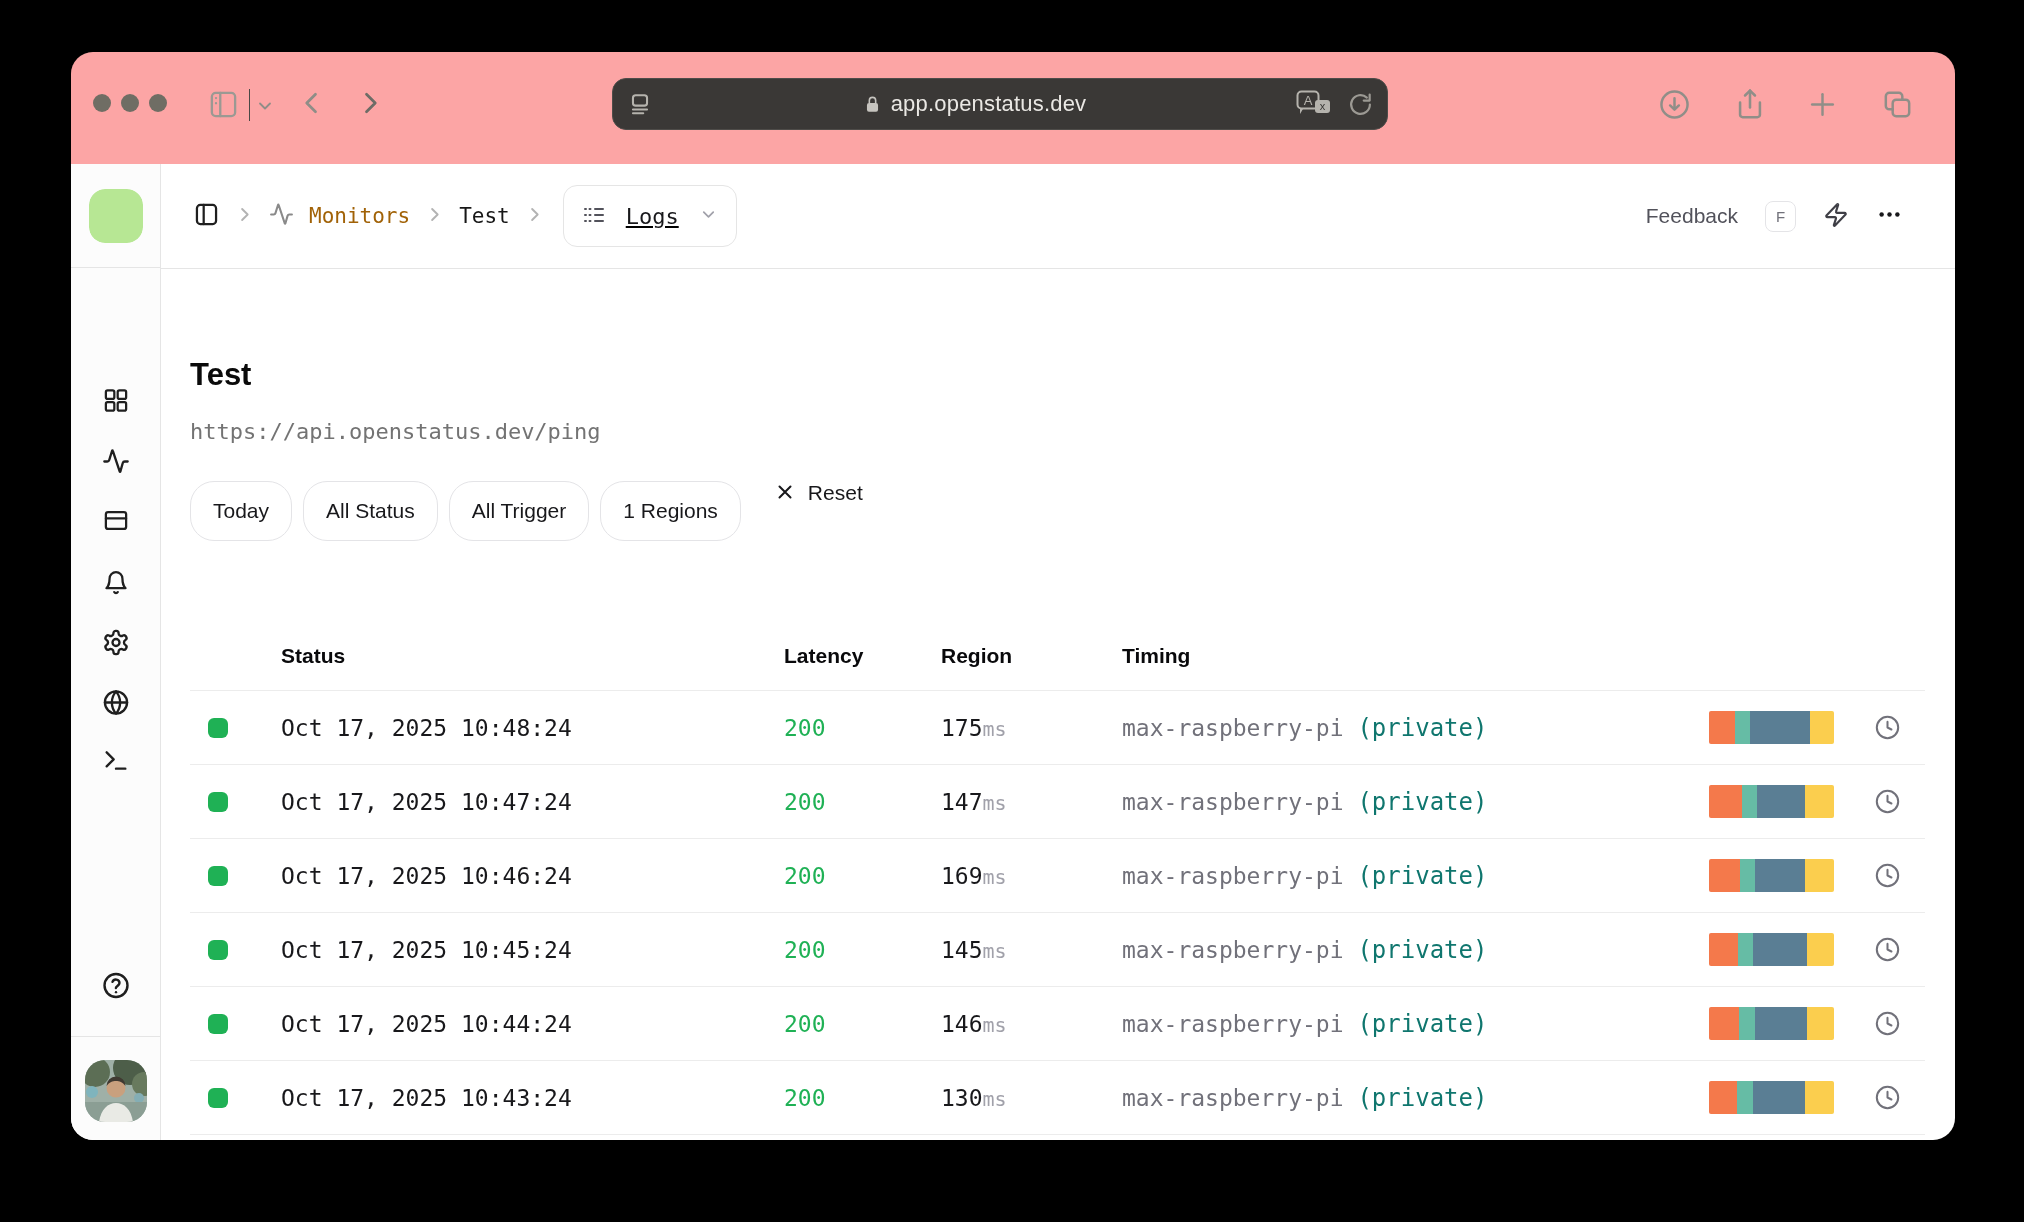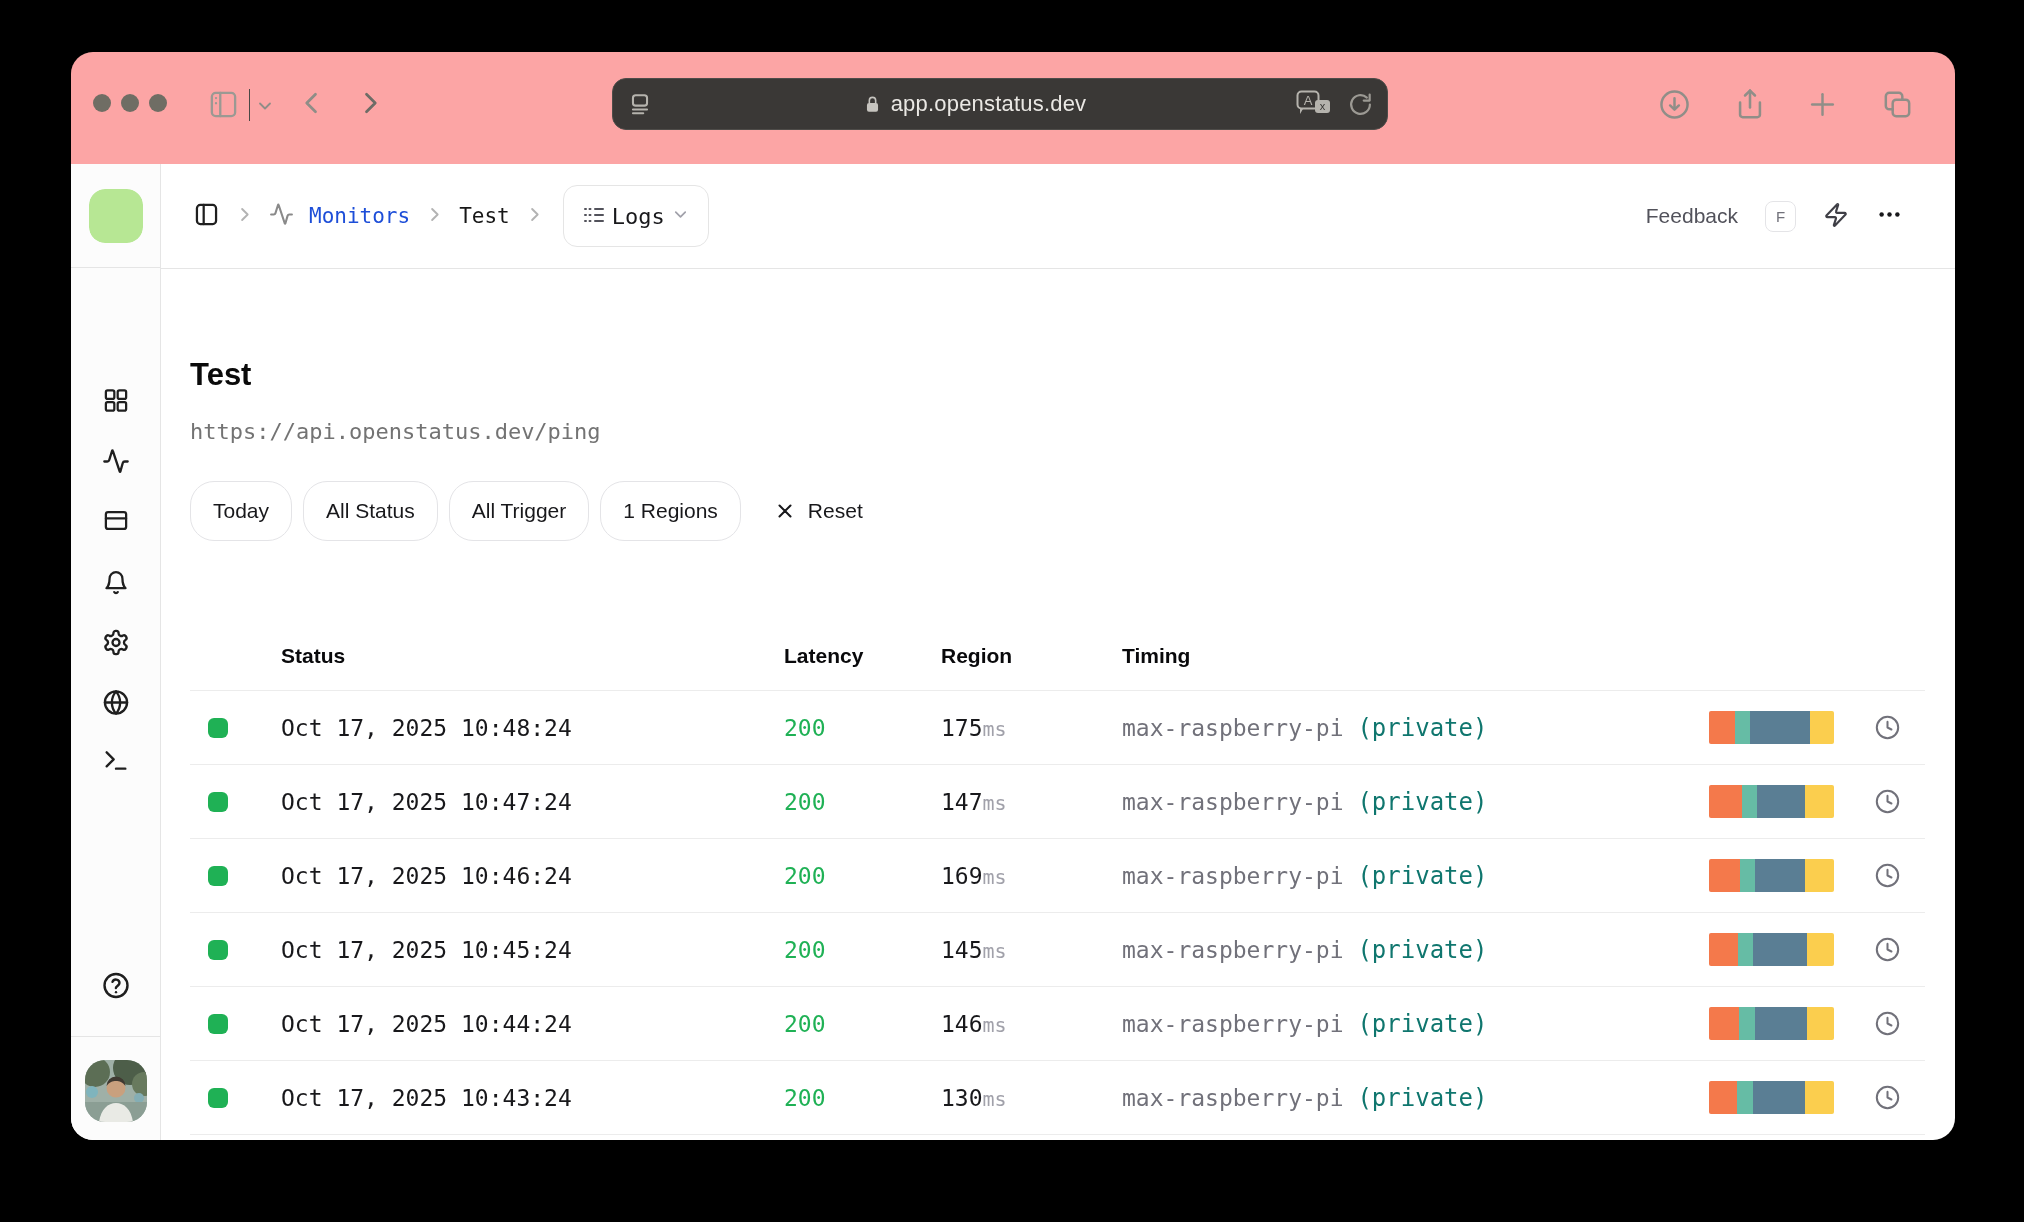--- a/index.html
+++ b/index.html
@@ -47,48 +47,48 @@
 
   
   .main { flex:1; min-width:0; }
   .app-header {
     height:105px; border-bottom:1px solid #e5e5e5;
     display:flex; align-items:center; padding:0 52px 0 32px;
   }
   .crumbs { display:flex; align-items:center; gap:15px; }
   .crumb-sep { color:#b3b3b3; }
   .crumb-txt { font-family:"DejaVu Sans Mono", monospace; font-size:21px; }
-  .crumb-muted { color:#1d4ed8; }
+  .crumb-muted { color:#a16207; }
   .crumb-dark { color:#171717; }
   .pulse-ic { color:#8a8a8a; }
   .panel-ic { color:#1f1f1f; background:none; border:none; }
   .logs-btn {
-    display:flex; align-items:center; gap:6px; height:62px; padding:0 18px;
-    background:#fff; border:1px solid #e5e5e5; border-radius:14px; margin-left:4px;
+    display:flex; align-items:center; gap:20px; height:62px; padding:0 18px;
+    background:#fff; border:1px solid #e5e5e5; border-radius:14px; margin-left:4px;text-decoration:underline;
   }
   .logs-btn .logs-ic { color:#52525b; }
   .logs-btn .logs-label { font-family:"DejaVu Sans Mono", monospace; font-size:22px; color:#18181b; }
   .logs-btn .chev { color:#a1a1aa; }
   .header-right { margin-left:auto; display:flex; gap:27px; }
   .feedback { background:none; border:none; font-size:21px; color:#52525b; }
   .kbd-badge { width:31px; height:31px; border:1px solid #e4e4e7; border-radius:8px; display:flex; align-items:center; justify-content:center; font-size:15px; color:#71717a; }
   .zap-btn, .dots-btn { background:none; border:none; }
   .zap-btn { color:#3f3f46; }
   .dots-btn { color:#18181b; }
 
   
   .main-inner { padding:0 30px 0 29px; }
   .page-title { margin-top:90px; font-size:31px; line-height:32px; font-weight:700; color:#0a0a0a; }
   .endpoint { margin-top:28px; font-size:22px; line-height:26px; color:#737373; }
   .filters { margin-top:36px; display:flex; align-items:center; gap:11px; }
   .filter-btn {
     height:60px; padding:0 22px; background:#fff; border:1px solid #e4e4e7; border-radius:24px;
     font-family:"Liberation Sans", sans-serif; font-size:21px; font-weight:500; color:#18181b;
   }
-  .reset-btn { display:flex; align-items:center; gap:12px; margin-left:8px; height:60px; padding:0 14px; background:none; border:none; font-size:21px; font-weight:500; color:#18181b; }
+  .reset-btn { display:flex; gap:12px; margin-left:8px; height:60px; padding:0 14px; background:none; border:none; font-size:21px; font-weight:500; color:#18181b; }
   .reset-btn svg { color:#18181b; }
 
   
   .log-table { margin-top:80px; width:1735px; }
   .t-row { display:grid; grid-template-columns:91px 503px 157px 181px 587px 141px 75px; align-items:center; }
   .t-head { height:70px; border-bottom:1px solid #ececec; }
   .t-head .h-cell { font-size:21px; font-weight:600; color:#09090b; }
   .t-body-row { height:74px; border-bottom:1px solid #ececec; }
   .dot-cell { padding-left:18px; }
   .status-dot { width:20px; height:20px; border-radius:6px; display:block; }

